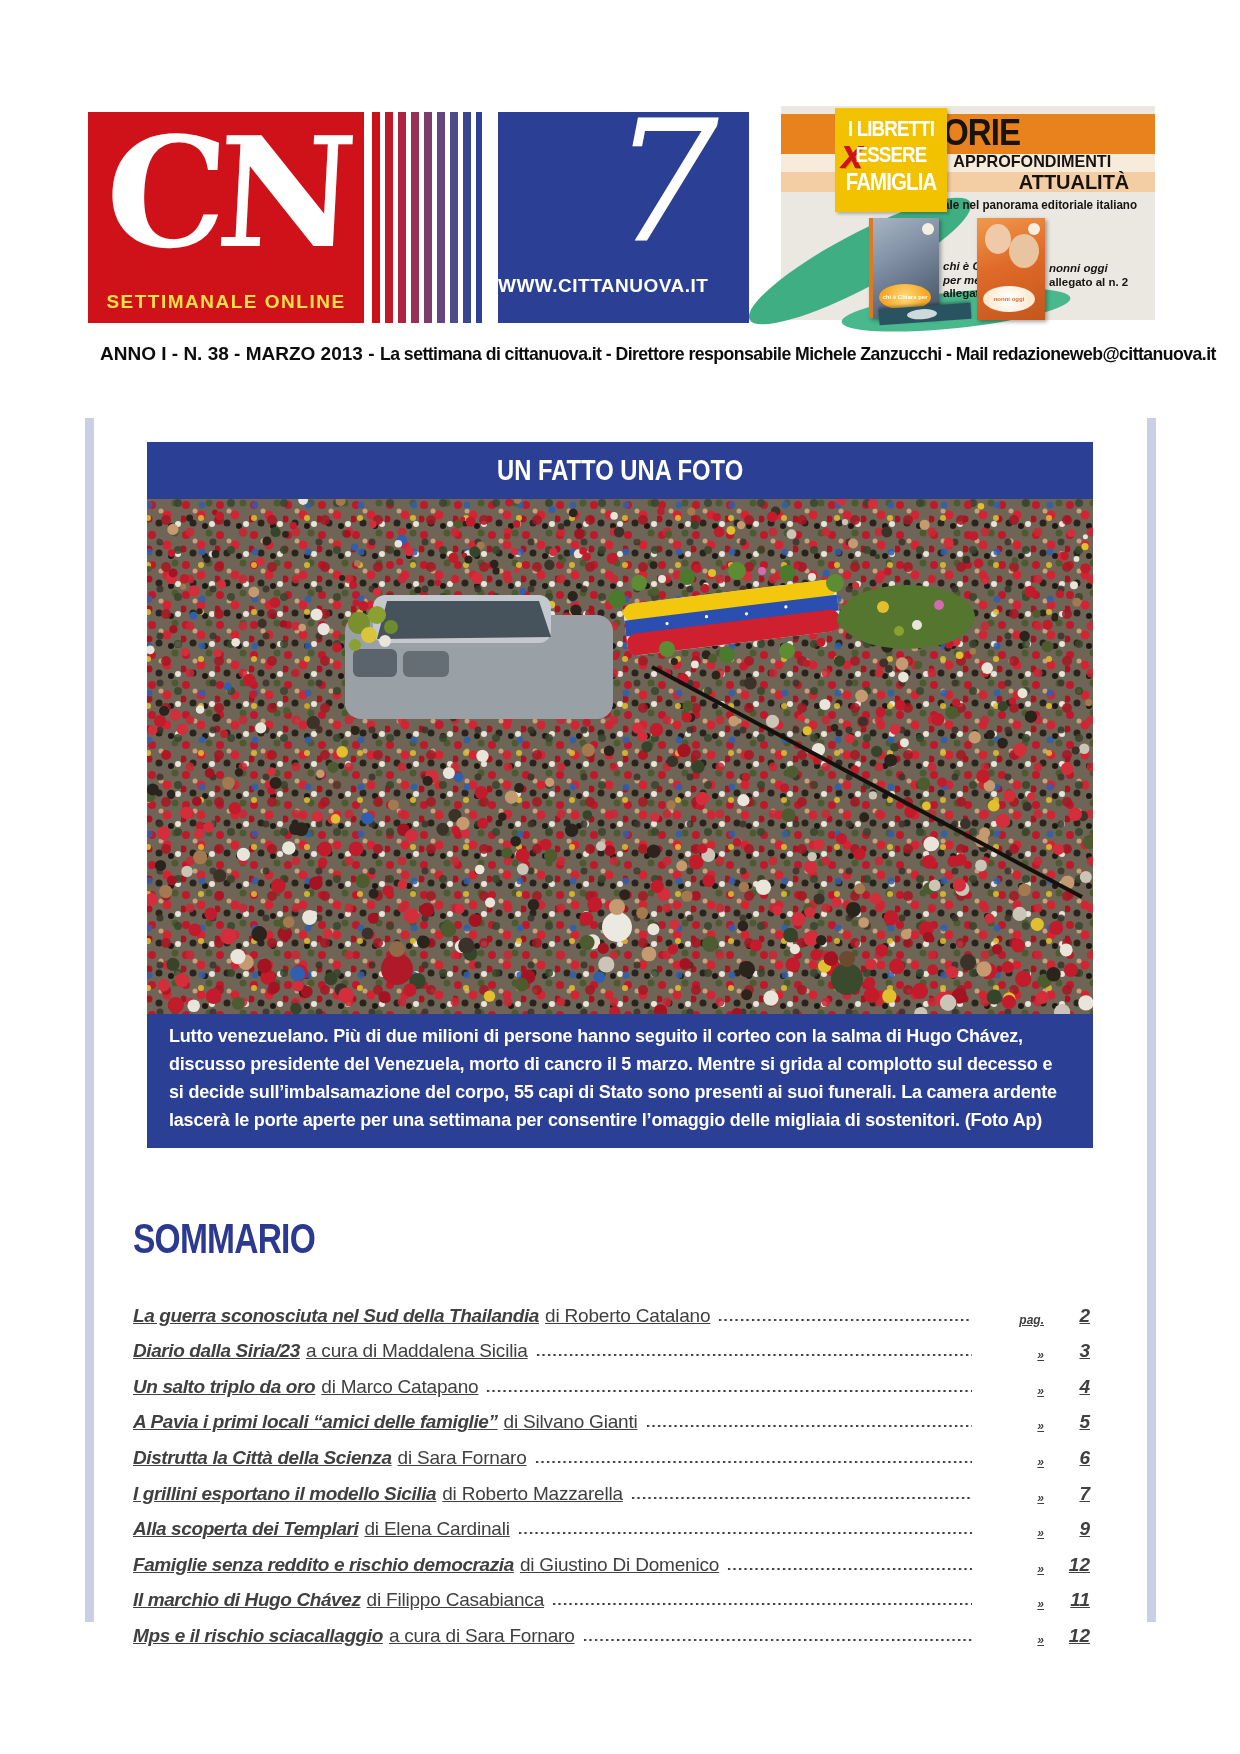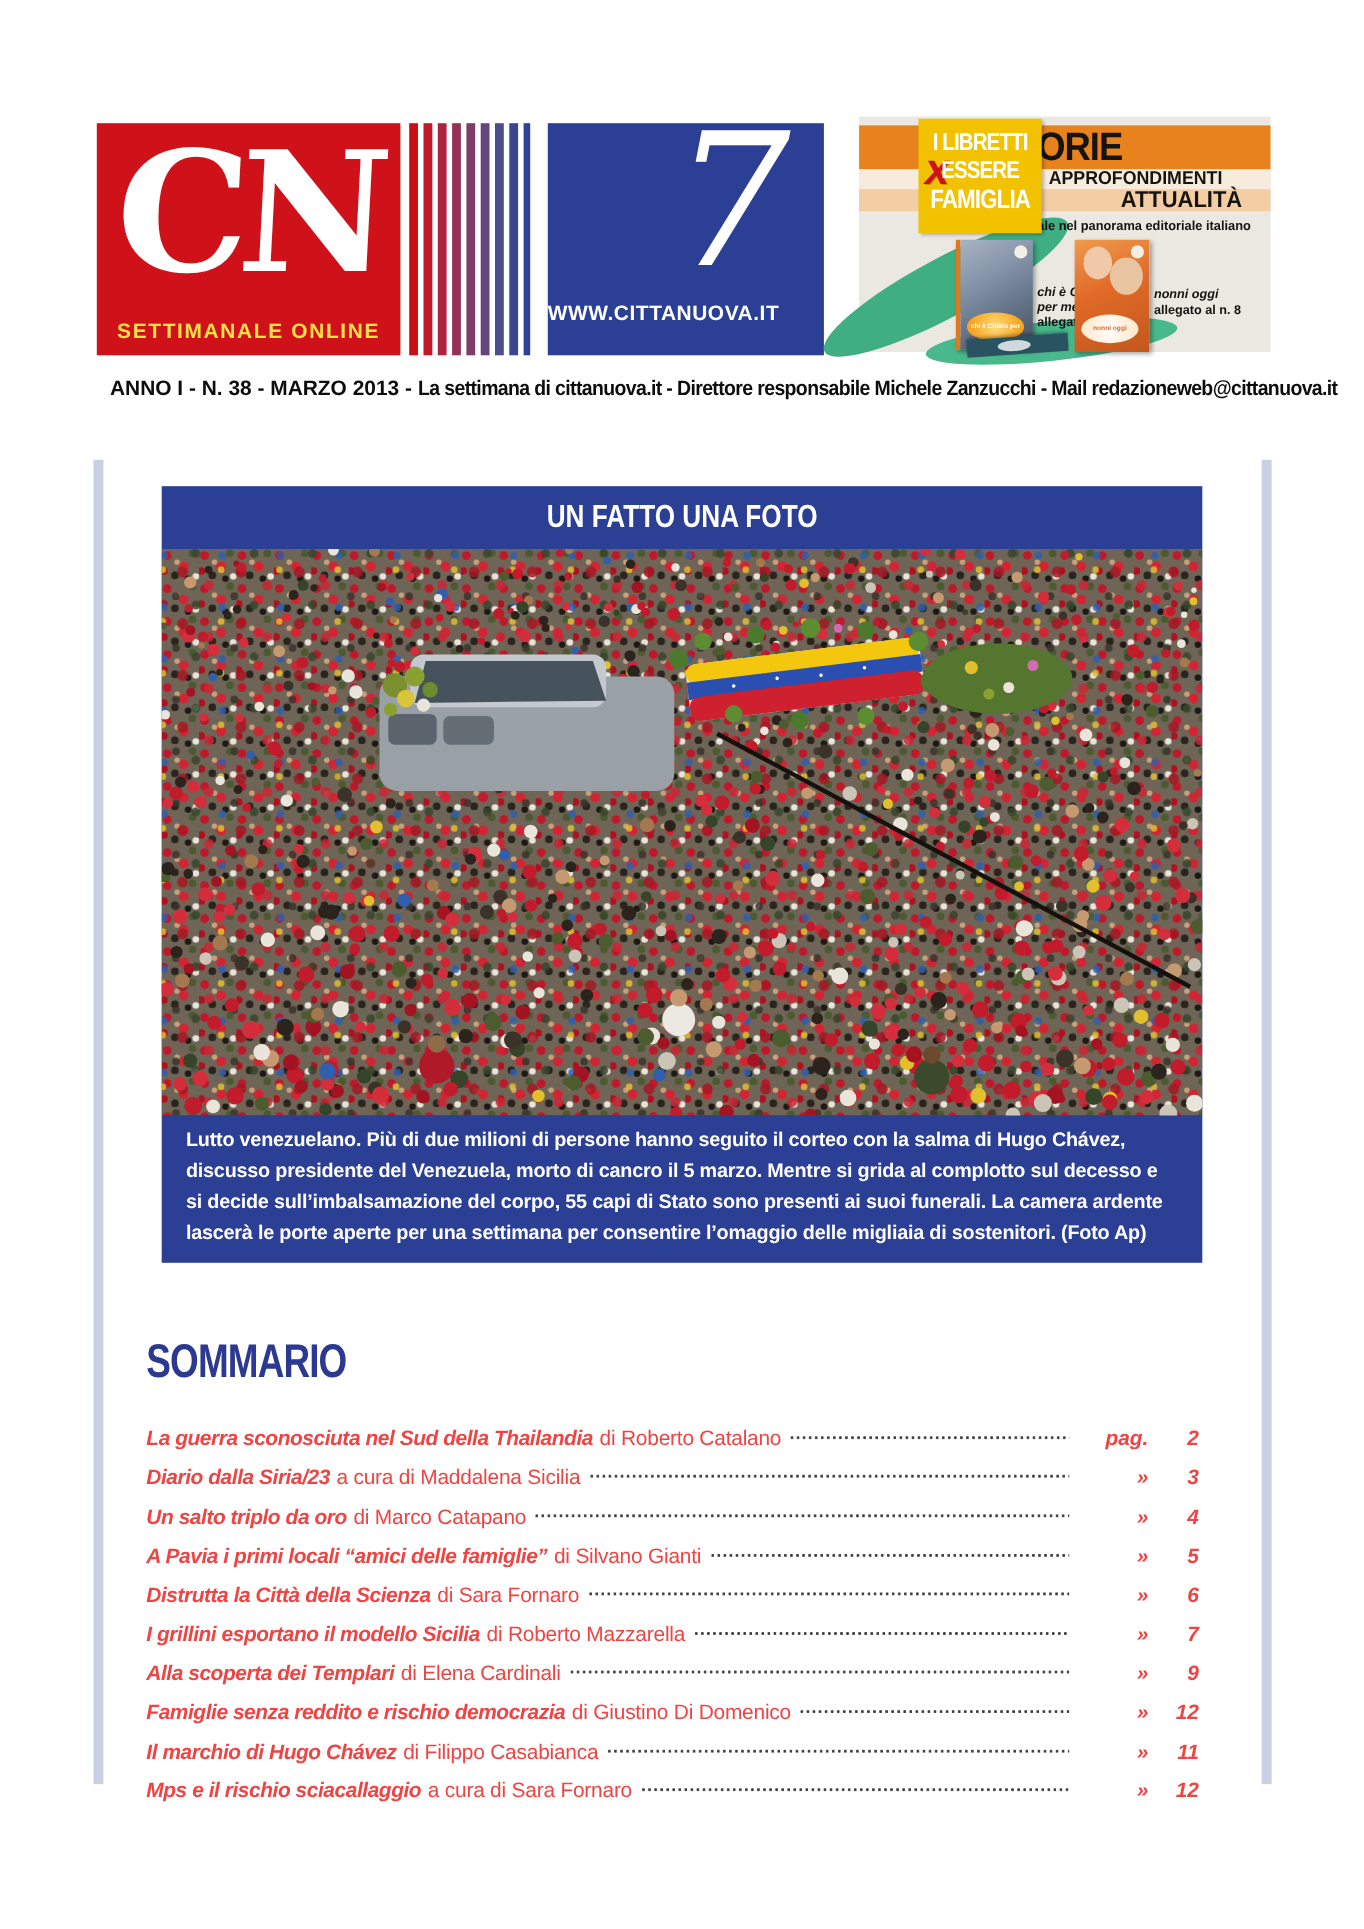--- a/index.html
+++ b/index.html
@@ -90,27 +90,27 @@
   .feature-title span{color:#fff;font-weight:bold;font-size:29px;letter-spacing:0;
                       transform:scaleX(.82);display:inline-block;}
   .photo{width:946px;height:515px;display:block;}
   .caption{margin:0;padding:8px 22px 14px 22px;color:#fff;font-weight:bold;font-size:18px;
            line-height:28px;letter-spacing:-.2px;border-radius:22px;}
 
   
   .sommario{margin:66px 0 0 -14px;color:#2b3990;font-weight:bold;font-size:43px;
             transform:scaleX(.78);transform-origin:left;letter-spacing:-1px;}
   .toc{list-style:none;margin:28px 0 0 -14px;padding:0;width:957px;}
-  .toc li{display:flex;align-items:center;height:35.6px;white-space:nowrap;color:#ef4444;}
+  .toc li{display:flex;align-items:flex-end;height:35.6px;white-space:nowrap;color:#404040;text-decoration:underline;}
   .toc .t{font-weight:bold;font-style:italic;font-size:19px;letter-spacing:-.4px;}
   .toc .a{font-size:19px;letter-spacing:-.2px;margin-left:6px;}
   .toc .dots{flex:1;height:6px;margin:0 8px 4px 8px;
              background-image:radial-gradient(circle at 2px 3px,#3a3a3a 1.1px,transparent 1.5px);
              background-size:5.5px 6px;background-repeat:repeat-x;background-position:left bottom;}
-  .toc .pl{width:64px;text-align:right;font-weight:bold;font-style:italic;font-size:19px;}
+  .toc .pl{width:64px;text-align:right;font-weight:bold;font-style:italic;font-size:12px;}
   .toc .pg{width:46px;text-align:right;font-weight:bold;font-style:italic;font-size:19px;}
 </style>
 </head>
 <body>
 
 <div class="page">
 
   <div class="logo-box">
     <div class="logo-cn">CN</div>
     <div class="logo-sub">SETTIMANALE ONLINE</div>
@@ -162,21 +162,21 @@
         <span></span>
       </div>
     <div class="book book2">
       <span class="book-dot"></span>
       <span class="face" style="left:8px;top:6px;width:26px;height:30px;"></span>
       <span class="face" style="left:32px;top:16px;width:30px;height:34px;background:#e8c5a0;"></span>
       <span class="cloud white">nonni oggi</span>
     </div>
     <div class="ad-cap cap2">
       <div class="it">nonni oggi</div>
-      <div>allegato al n. 8</div>
+      <div>allegato al n. 2</div>
     </div>
   </div>
 
   <div class="info-line">
     <span class="bold">ANNO I - N. 38 - MARZO 2013 - </span><span class="rest">La settimana di cittanuova.it - Direttore responsabile Michele Zanzucchi - Mail redazioneweb@cittanuova.it</span>
   </div>
 
   <div class="sidebar-rule left"></div>
   <div class="sidebar-rule right"></div>
 

